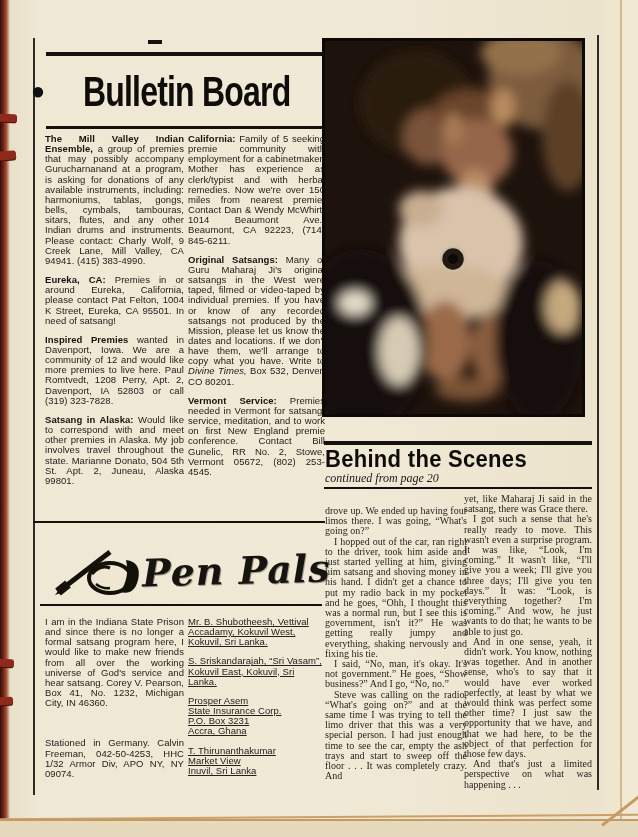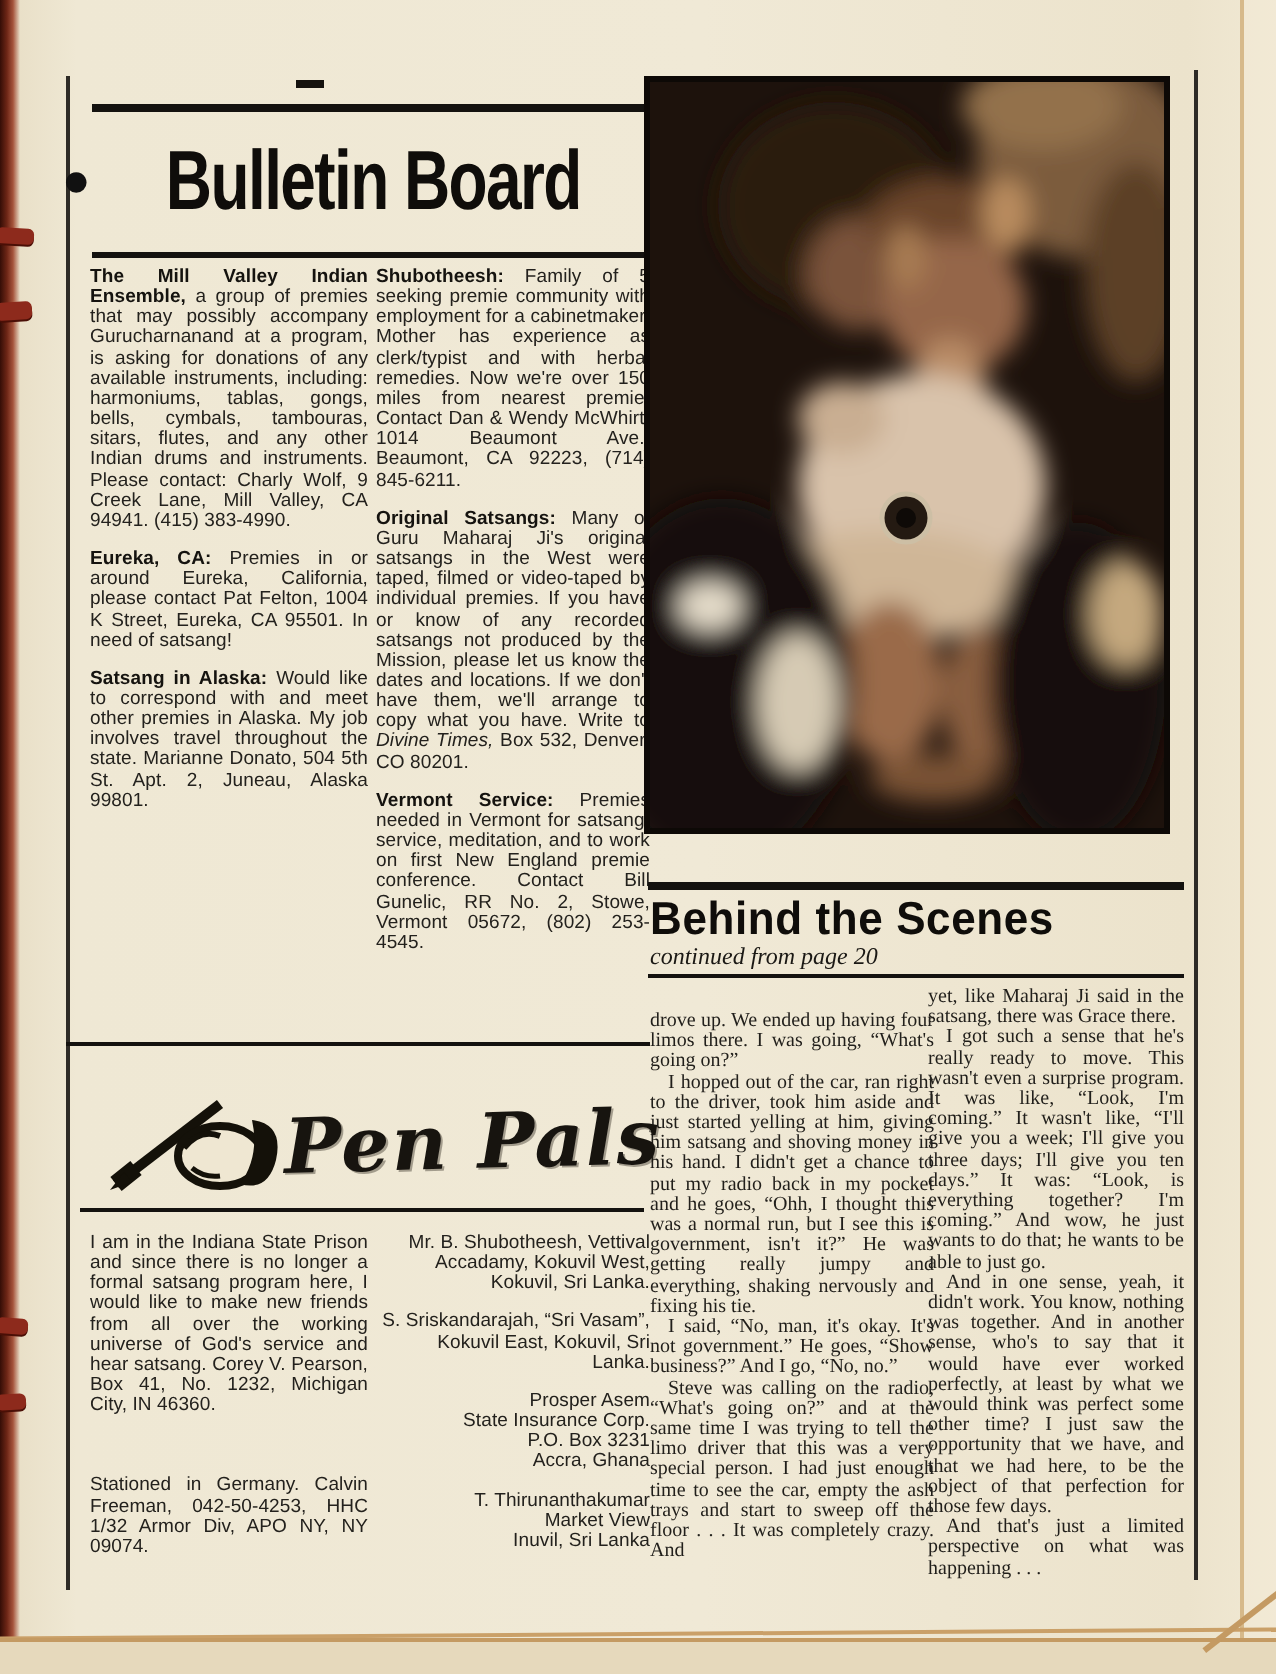--- a/index.html
+++ b/index.html
@@ -75,25 +75,26 @@
   <div class="bb-title-row">
     <span class="bb-bullet">●</span>
     <span class="bb-title">Bulletin Board</span>
     <span class="bb-bullet">●</span>
   </div>
   <div class="hrule" style="left:46px;top:126px;width:282px;height:3px;"></div>
 
   <div class="col sanscol" style="left:45px;top:134px;width:139px;">
     <p><b>The Mill Valley Indian Ensemble,</b><span> a group of premies that may possibly accompany Gurucharnanand at a program, is asking for donations of any available instruments, including: harmoniums, tablas, gongs, bells, cymbals, tambouras, sitars, flutes, and any other Indian drums and instruments. Please contact: Charly Wolf, 9 Creek Lane, Mill Valley, CA 94941. (415) 383-4990.</span></p>
     <p><b>Eureka, CA:</b><span> Premies in or around Eureka, California, please contact Pat Felton, 1004 K Street, Eureka, CA 95501. In need of satsang!</span></p>
+    <p><b>Inspired Premies</b><span> wanted in Davenport, Iowa. We are a community of 12 and would like more premies to live here. Paul Romtvedt, 1208 Perry, Apt. 2, Davenport, IA 52803 or call (319) 323-7828.</span></p>
     <p><b>Satsang in Alaska:</b><span> Would like to correspond with and meet other premies in Alaska. My job involves travel throughout the state. Marianne Donato, 504 5th St. Apt. 2, Juneau, Alaska 99801.</span></p>
   </div>
 
   <div class="col sanscol" style="left:188px;top:134px;width:137px;">
-    <p><b>Shubotheesh:</b><span> Family of 5 seeking premie community with employment for a cabinetmaker. Mother has experience as clerk/typist and with herbal remedies. Now we're over 150 miles from nearest premie! Contact Dan &amp; Wendy McWhirt, 1014 Beaumont Ave., Beaumont, CA 92223, (714) 845-6211.</span></p>
+    <p><b>California:</b><span> Family of 5 seeking premie community with employment for a cabinetmaker. Mother has experience as clerk/typist and with herbal remedies. Now we're over 150 miles from nearest premie! Contact Dan &amp; Wendy McWhirt, 1014 Beaumont Ave., Beaumont, CA 92223, (714) 845-6211.</span></p>
     <p><b>Original Satsangs:</b><span> Many of Guru Maharaj Ji's original satsangs in the West were taped, filmed or video-taped by individual premies. If you have or know of any recorded satsangs not produced by the Mission, please let us know the dates and locations. If we don't have them, we'll arrange to copy what you have. Write to </span><i>Divine Times,</i><span> Box 532, Denver, CO 80201.</span></p>
     <p><b>Vermont Service:</b><span> Premies needed in Vermont for satsang, service, meditation, and to work on first New England premie conference. Contact Bill Gunelic, RR No. 2, Stowe, Vermont 05672, (802) 253-4545.</span></p>
   </div>
 
   <div class="photo">
     <svg viewBox="0 0 257 373" preserveAspectRatio="none">
       <defs>
           <filter id="bl" x="-30%" y="-30%" width="160%" height="160%">
             <feGaussianBlur stdDeviation="6"></feGaussianBlur>
           </filter>
@@ -155,21 +156,21 @@
     <path d="M44,44 q6,5 14,4" fill="none" stroke="#141109" stroke-width="2.5"></path>
     <path d="M74,20 q16,2 12,20 q-4,16 -18,12 q10,-14 6,-32 Z" fill="#141109"></path>
   </svg>
   <div class="pp-title">Pen Pals</div>
   <div class="hrule" style="left:40px;top:604px;width:282px;height:2px;"></div>
 
   <div class="col sanscol" style="left:45px;top:617px;width:139px;">
     <p>I am in the Indiana State Prison and since there is no longer a formal satsang program here, I would like to make new friends from all over the working universe of God's service and hear satsang. Corey V. Pearson, Box 41, No. 1232, Michigan City, IN 46360.</p>
     <p style="margin-top:30px;">Stationed in Germany. Calvin Freeman, 042-50-4253, HHC 1/32 Armor Div, APO NY, NY 09074.</p>
   </div>
-  <div class="col sanscol" style="left:188px;top:617px;width:137px;text-align:right;">
+  <div class="col sanscol" style="left:188px;top:617px;width:137px;text-align:left;text-decoration:underline;">
     <p>Mr. B. Shubotheesh, Vettival Accadamy, Kokuvil West, Kokuvil, Sri Lanka.</p>
     <p>S. Sriskandarajah, “Sri Vasam”, Kokuvil East, Kokuvil, Sri Lanka.</p>
     <p class="prelines">Prosper Asem
 State Insurance Corp.
 P.O. Box 3231
 Accra, Ghana</p>
     <p class="prelines" style="">T. Thirunanthakumar
 Market View
 Inuvil, Sri Lanka</p>
   </div>

